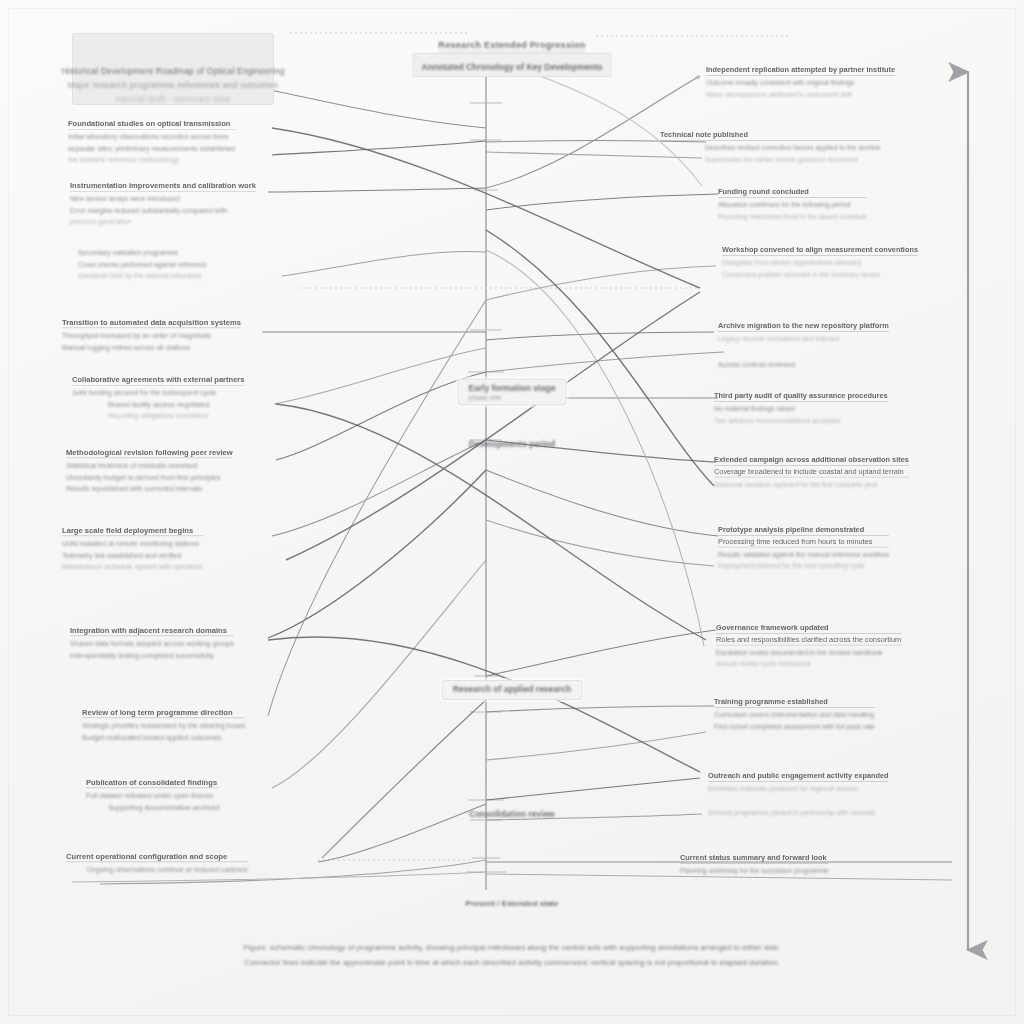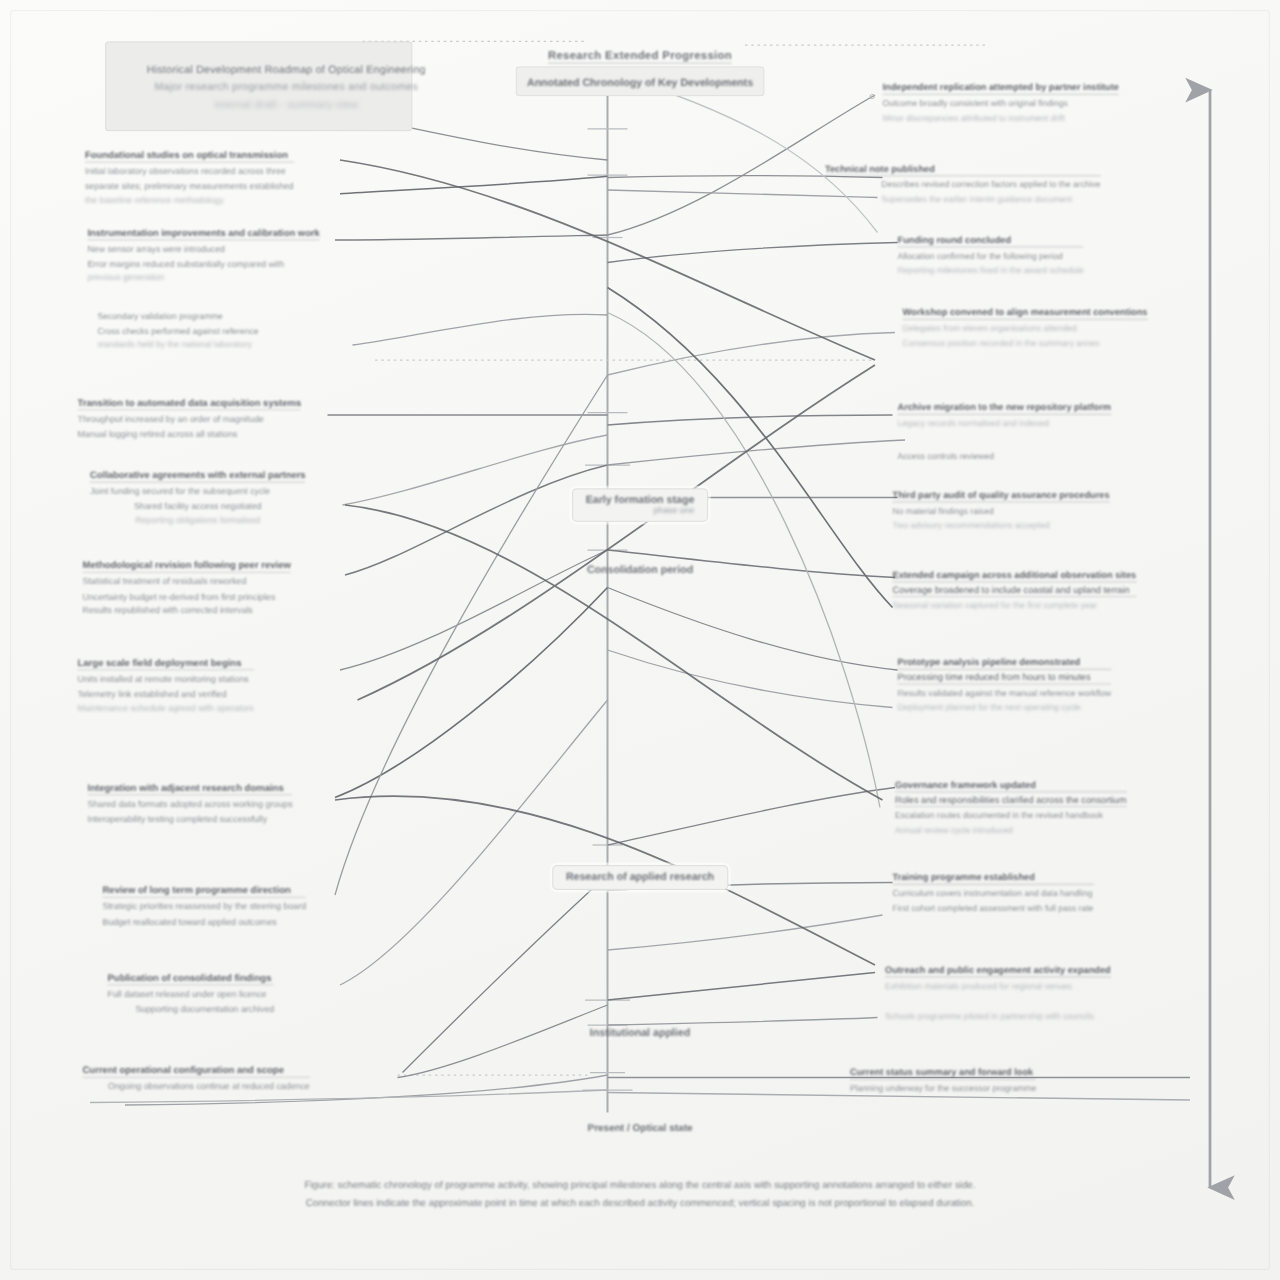--- a/index.html
+++ b/index.html
@@ -29,27 +29,26 @@
     color:#6f7277;
     filter:blur(0.9px);
     -webkit-font-smoothing:antialiased;
     white-space:nowrap;
   }
   .tx.soft{color:#9a9da1;filter:blur(1.15px);}
   .tx.faint{color:#b7babd;filter:blur(1.5px);}
 
   
   .header-box{
-    position:absolute;left:84px;top:33px;width:200px;height:70px;
+    position:absolute;left:72px;top:33px;width:200px;height:70px;
     background:#ececeb;
     border:1px solid rgba(0,0,0,0.05);
     border-radius:3px;
-    display:flex;flex-direction:column;align-items:center;justify-content:center;
+    display:flex;flex-direction:column;align-items:center;justify-content:flex-end;
     gap:4px;
-    padding-left:44px;
   }
   .header-box .tx{font-size:8.5px;letter-spacing:.2px;}
 
   
   .center-title{
     position:absolute;left:50%;transform:translateX(-50%);
     text-align:center;
   }
   .center-title .tx{font-size:9px;font-weight:700;letter-spacing:.3px;
     border-bottom:1px solid rgba(120,123,128,.35);padding-bottom:1px;}
@@ -60,23 +59,22 @@
   }
   .center-sub .tx{font-size:8.5px;font-weight:700;}
 
   
   .node{
     position:absolute;left:50%;transform:translate(-50%,-50%);
     background:#f3f3f2;
     border:1px solid rgba(0,0,0,.07);
     border-radius:4px;
     padding:3px 10px 4px;
-    text-align:right;
+    text-align:left;
     box-shadow:0 0 0 2px rgba(255,255,255,.55);
-    margin-top:12px;
   }
   .node .tx{font-size:8.5px;font-weight:700;display:block;}
   .node .tx.sub{font-size:7px;font-weight:400;margin-top:1px;}
 
   
   .axis-end{
     position:absolute;left:50%;transform:translateX(-50%);
   }
   .axis-end .tx{font-size:8px;font-weight:700;}
 
@@ -216,31 +214,31 @@
   </div>
   <div class="center-sub" style="top:53px">
     <span class="tx">Annotated Chronology of Key Developments</span>
   </div>
 
   <div class="node" style="top:392px">
     <span class="tx">Early formation stage</span>
     <span class="tx sub soft">phase one</span>
   </div>
   <div class="node" style="top:444px;background:transparent;border-color:transparent;box-shadow:none">
-    <span class="tx">Consolidation period</span>
+    <span class="tx">Developments period</span>
   </div>
   <div class="node" style="top:690px">
     <span class="tx">Research of applied research</span>
     <span class="tx sub soft"></span>
   </div>
   <div class="node" style="top:814px;background:transparent;border-color:transparent;box-shadow:none">
-    <span class="tx">Institutional applied</span>
+    <span class="tx">Consolidation review</span>
   </div>
   <div class="axis-end" style="top:892px">
-    <span class="tx">Present / Optical state</span>
+    <span class="tx">Present / Extended state</span>
   </div>
 
   <div class="block left" style="left:68px;top:120px;transform:scale(.92);transform-origin:left top">
     <div class="bt">Foundational studies on optical transmission</div>
     <div class="bl">Initial laboratory observations recorded across three</div>
     <div class="bl">separate sites; preliminary measurements established</div>
     <div class="bl dim">the baseline reference methodology</div>
   </div>
 
   <div class="block left" style="left:70px;top:182px;transform:scale(.92);transform-origin:left top">

